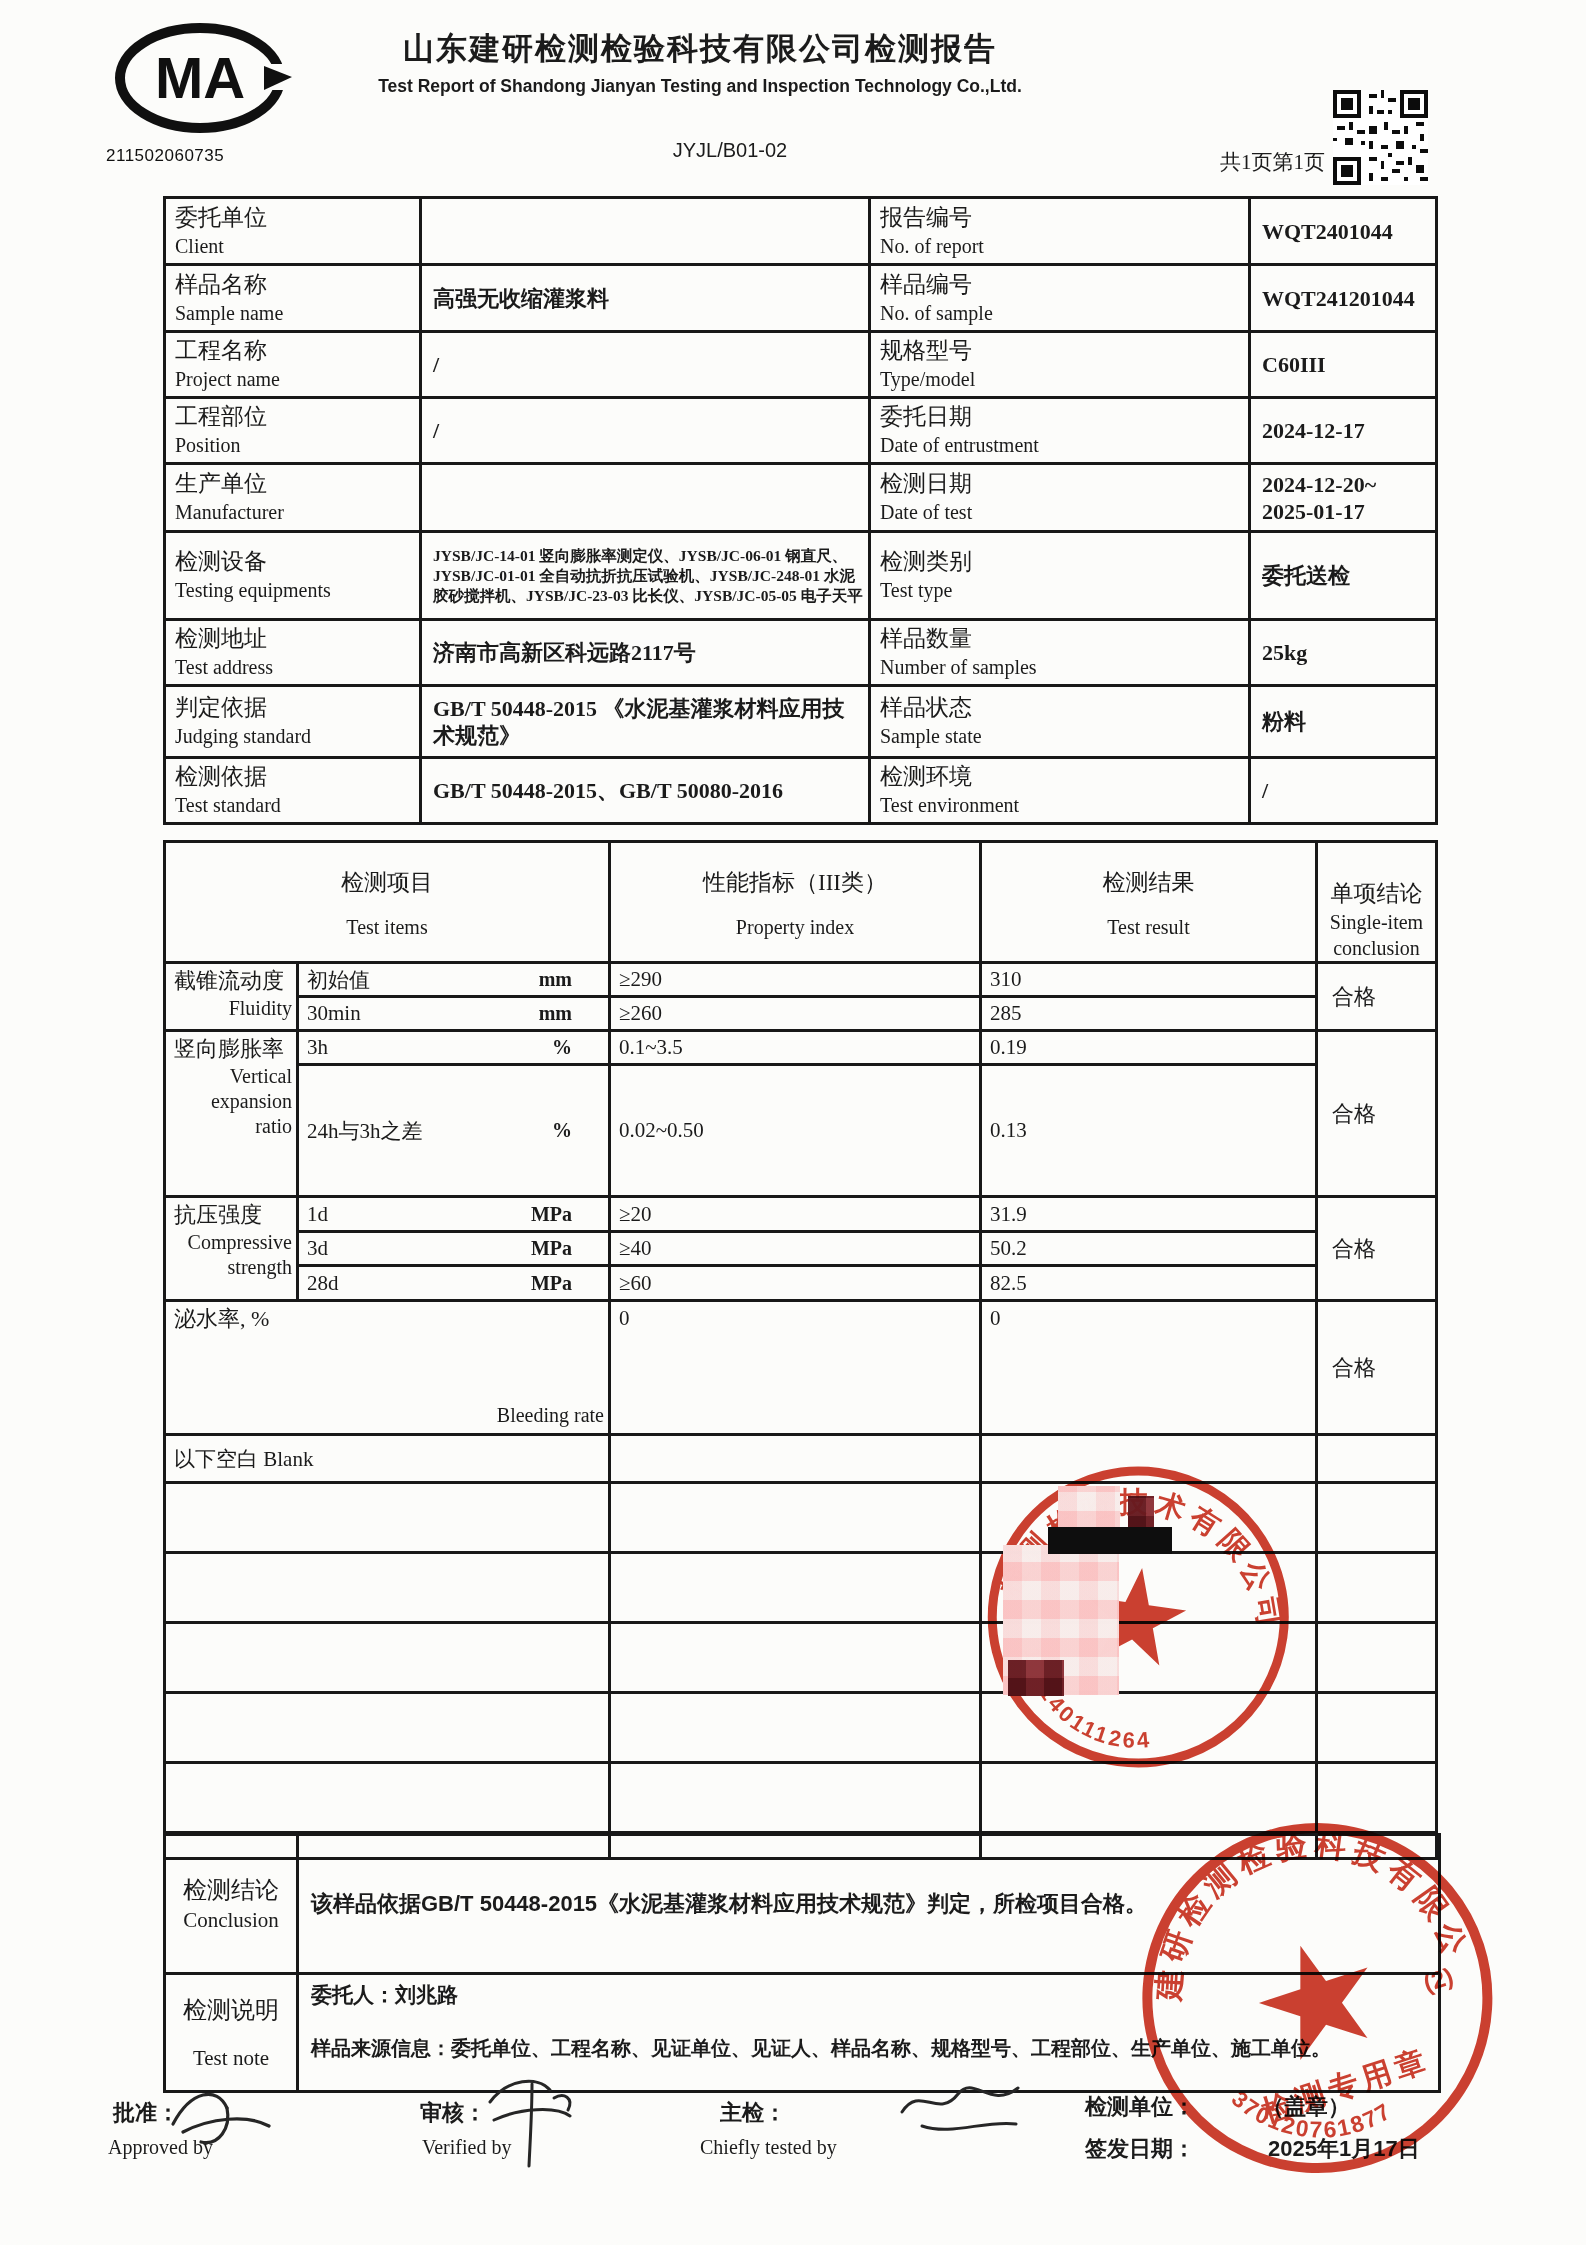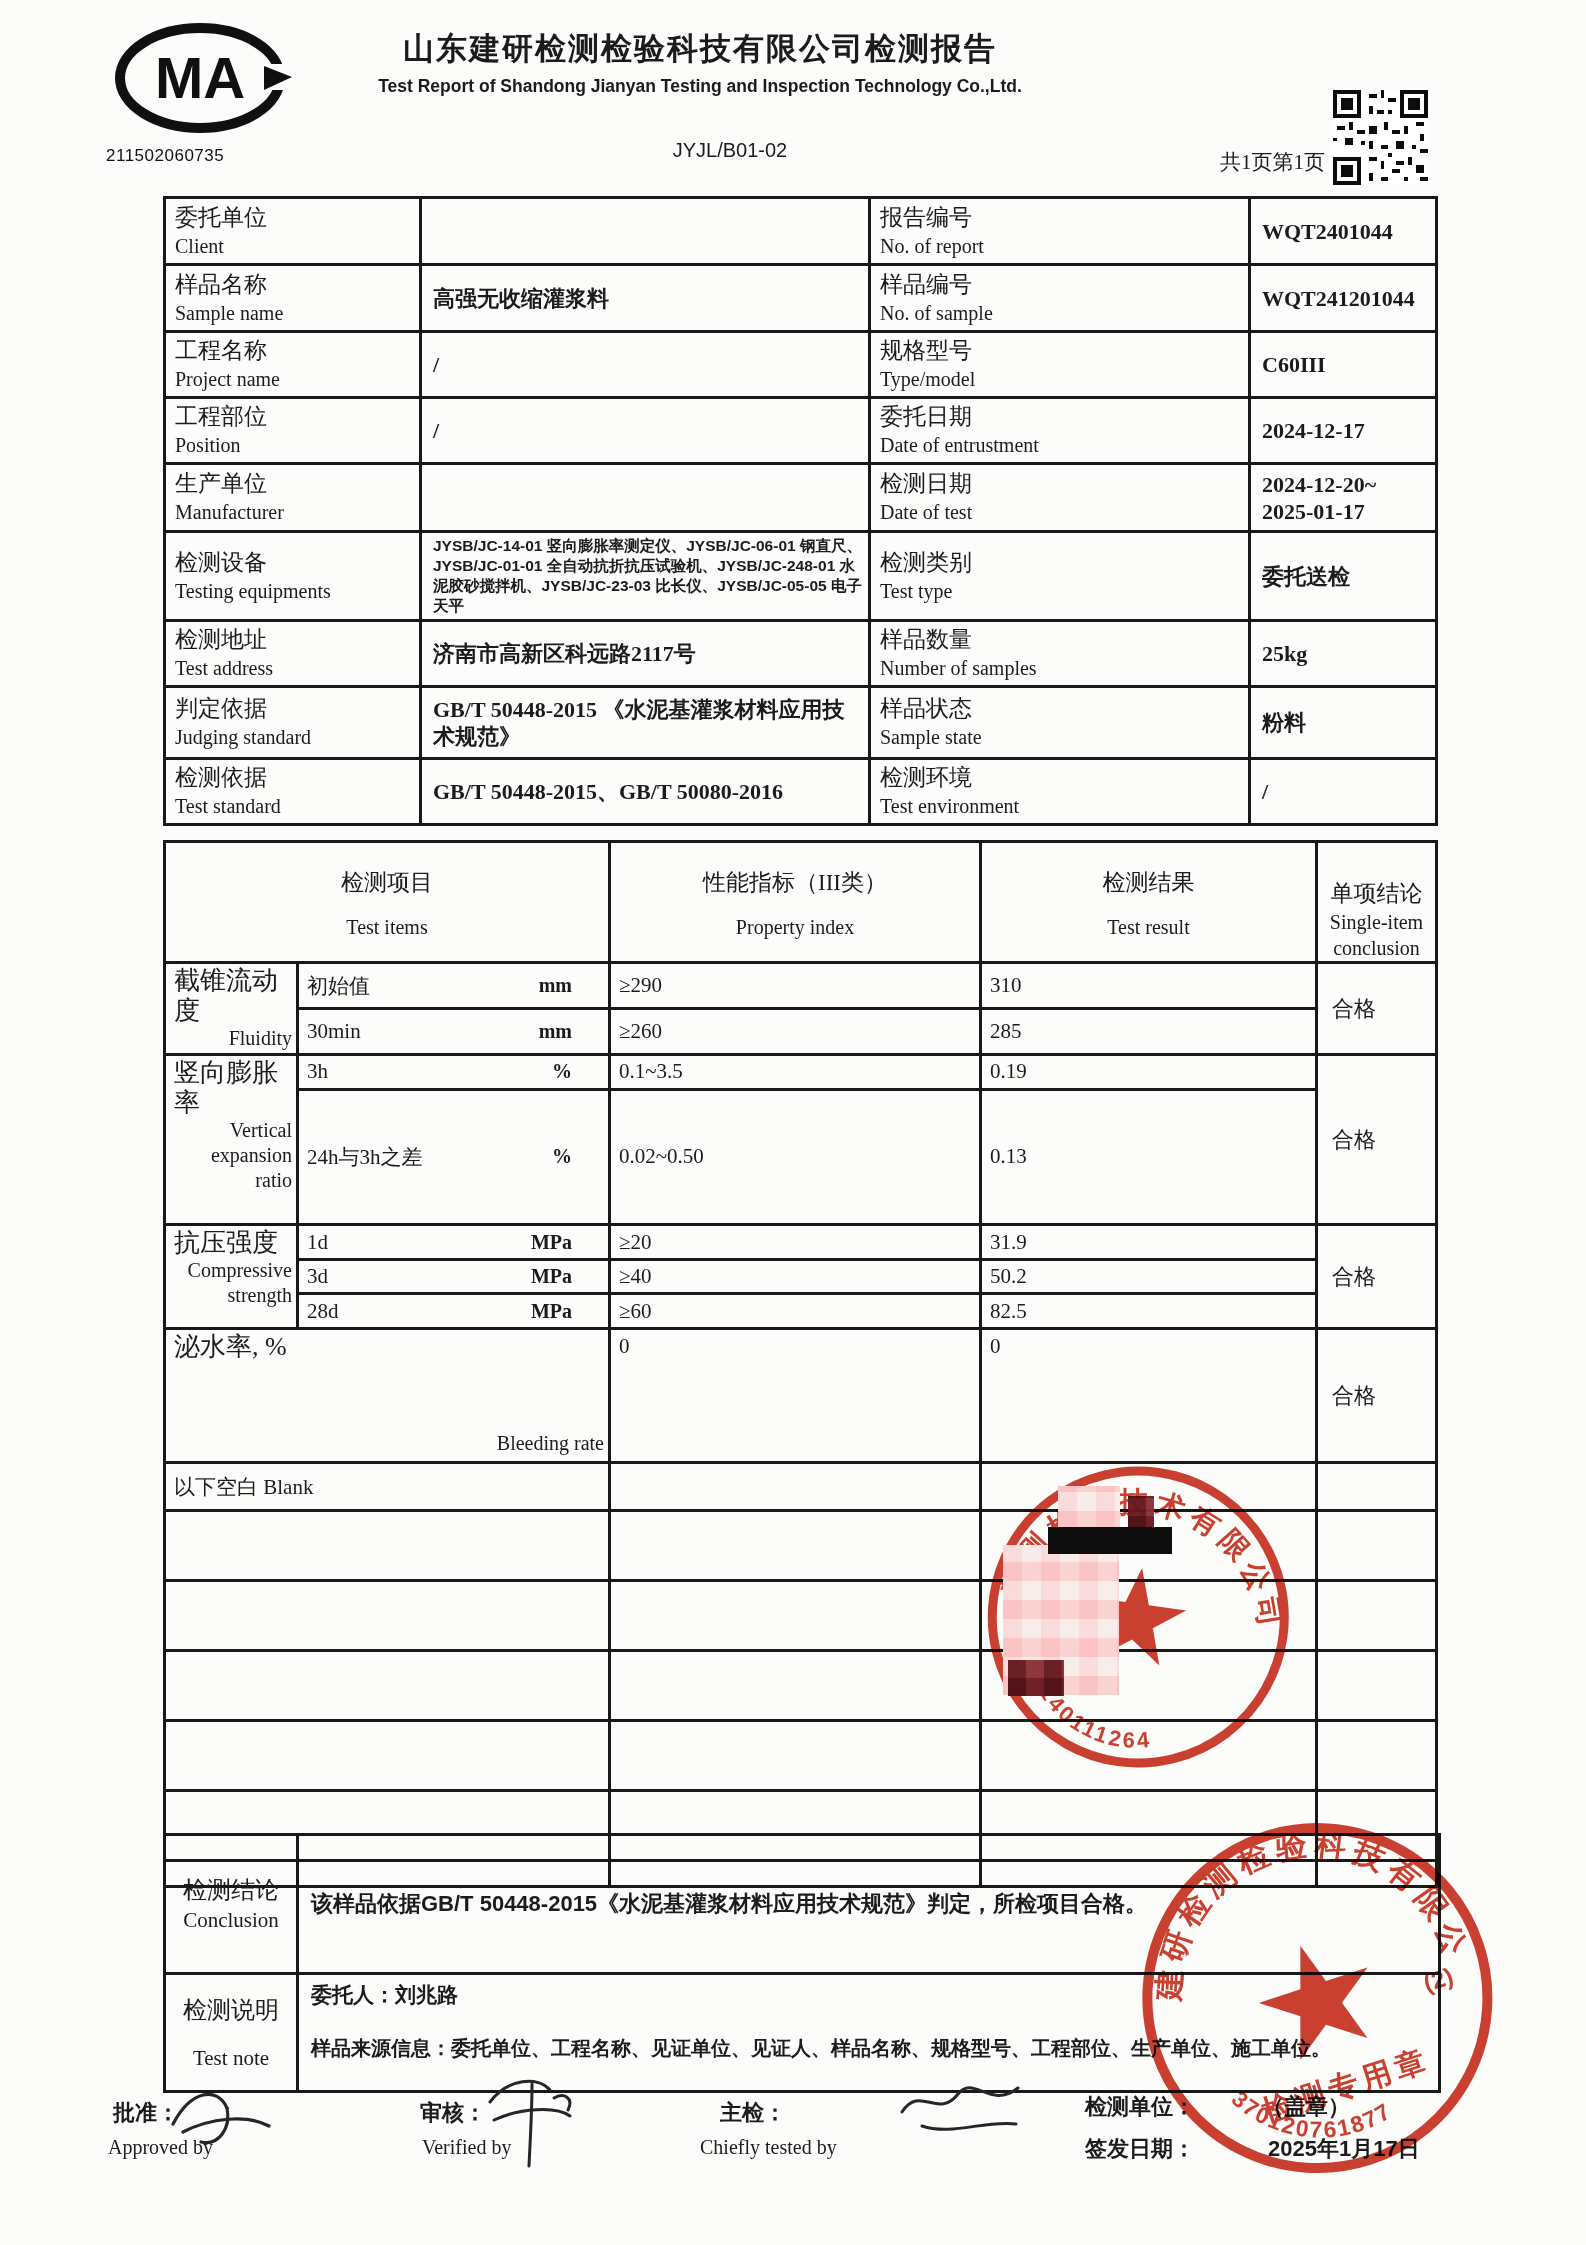--- a/index.html
+++ b/index.html
@@ -25,30 +25,30 @@
   td{border:3px solid #181818;padding:0;vertical-align:middle;overflow:hidden;}
   .info-table{position:absolute;left:163px;top:196px;width:1275px;}
   .results-table{position:absolute;left:163px;top:840px;width:1275px;}
   .conc-table{position:absolute;left:163px;top:1833px;width:1275px;}
 
   .lbl{padding:3px 6px 3px 9px;}
   .lbl .zh{font-size:23px;line-height:30px;}
   .lbl .en{font-size:20px;line-height:27px;}
   .val{padding:3px 6px 3px 11px;font-size:22px;font-weight:600;white-space:pre-line;line-height:27px;}
   .val.small{font-size:15.5px;font-weight:700;line-height:20px;
-             font-family:Liberation Sans, sans-serif;padding-right:3px;}
+             font-family:Liberation Serif, serif;padding-right:3px;}
 
   .rt-head{ text-align:center;}
   .rt-head .zh{font-size:23px;line-height:30px;padding-top:4px;}
   .rt-head .en{font-size:20px;line-height:26px;padding-top:16px;}
   .rt-head .en2{font-size:20px;line-height:26px;}
   .rt-head.concl .zh{padding-top:0;margin-top:36px;}
   .rt-head.concl .en{padding-top:0;}
   .grp{padding:2px 4px 2px 8px;vertical-align:top;}
-  .grp .zh{font-size:26px;line-height:30px;}
+  .grp .zh{font-size:22px;line-height:30px;}
   .grp .en{font-size:20px;line-height:25px;text-align:right;}
   .grp .spread{display:flex;flex-direction:column;justify-content:space-between;height:100%;}
   .sub{padding:0 36px 0 8px;}
   .sub .in{display:flex;justify-content:space-between;align-items:center;}
   .sub .nm{font-size:21px;}
   .sub .un{font-size:20px;font-weight:600;}
   .num{font-size:21px;padding-left:8px;}
   .pass{font-size:22px;text-align:left;padding-left:14px;}
   .topal{vertical-align:top;padding-top:4px;}
   .blankrow{font-size:21px;padding-left:8px;}

